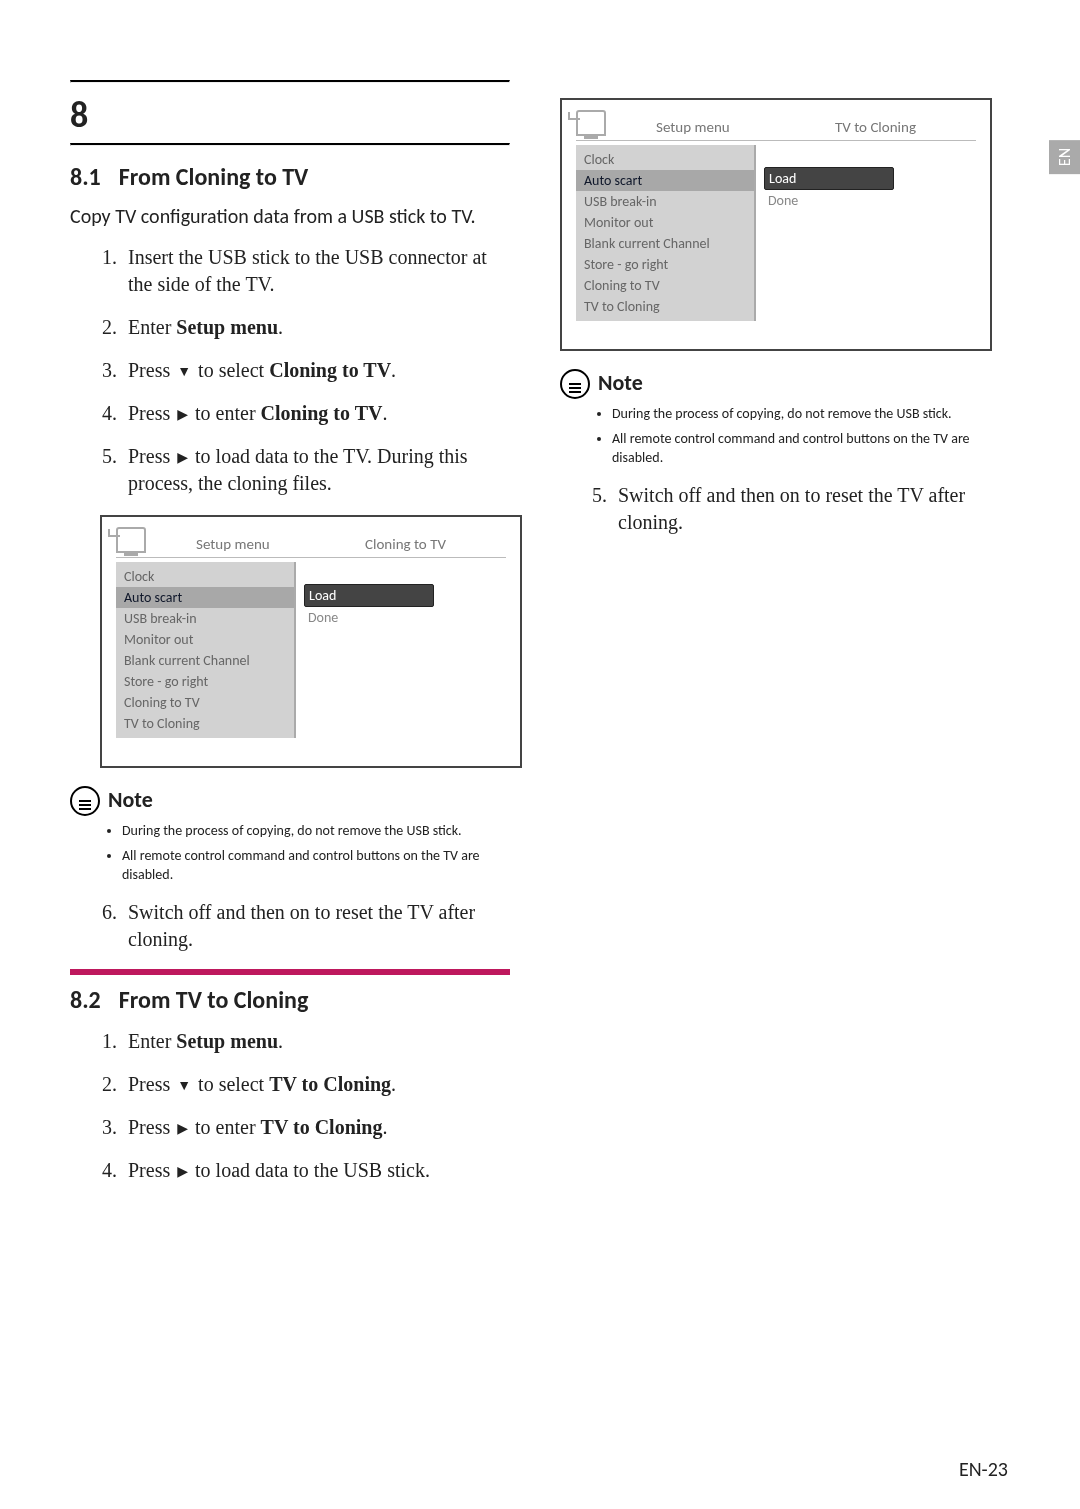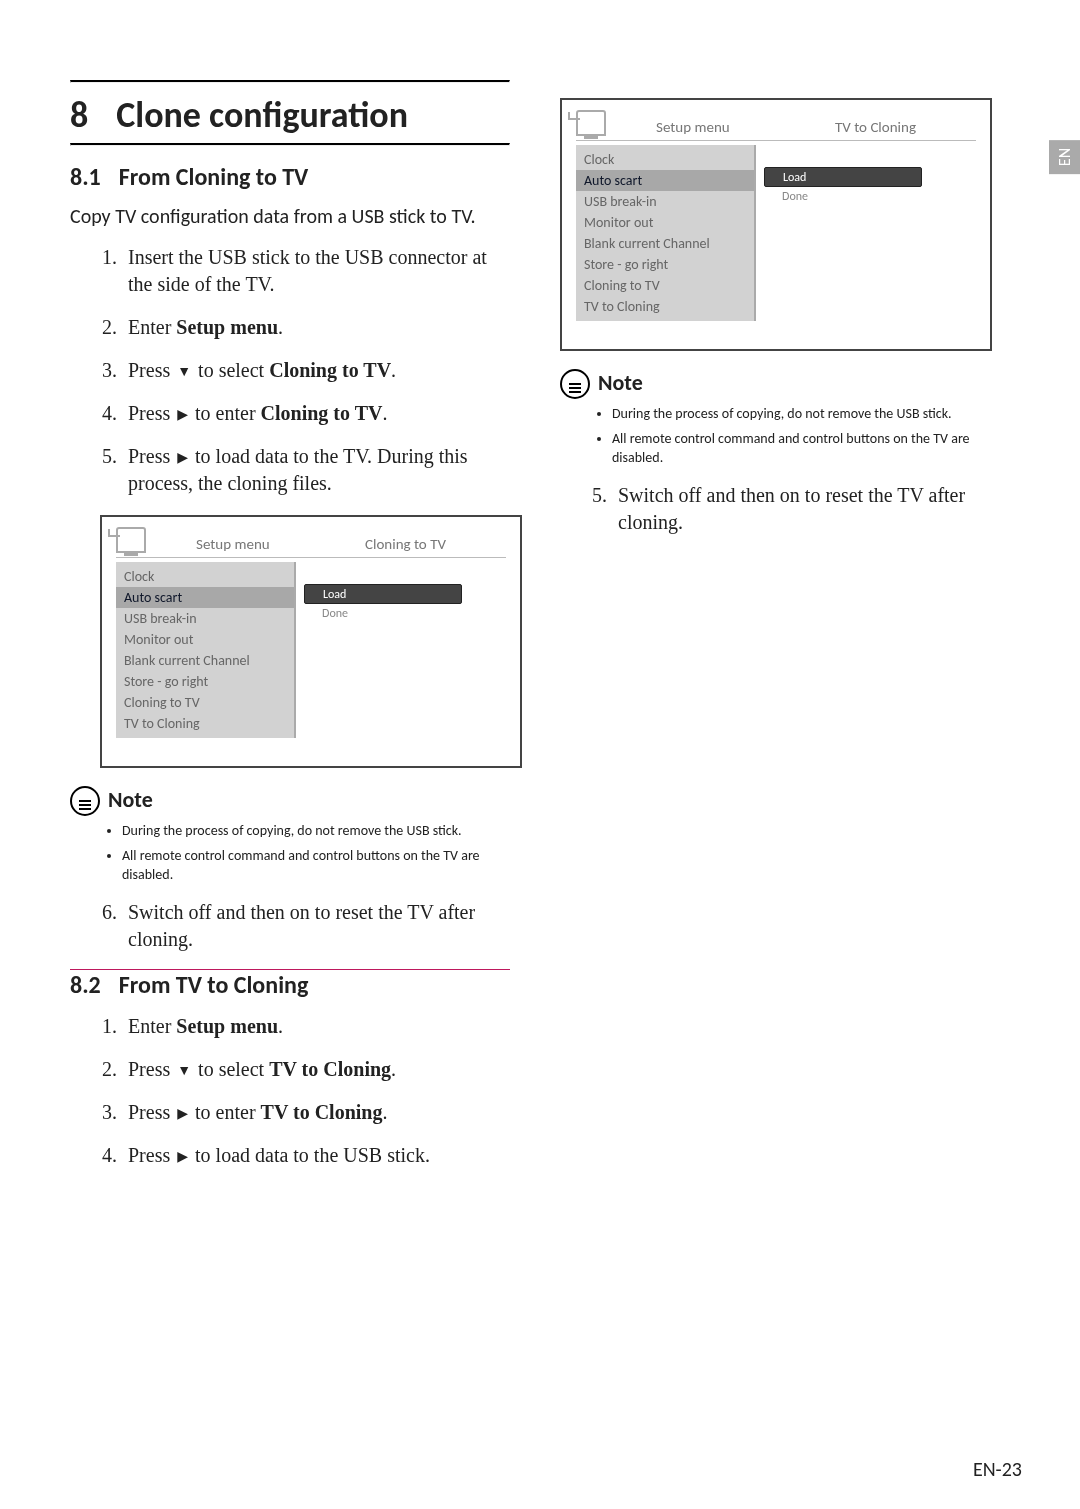--- a/index.html
+++ b/index.html
@@ -36,21 +36,22 @@
     margin: 10px 0 6px 0;
     display: flex;
     gap: 28px;
   }
   h2.section {
     font-size: 24px;
     font-weight: bold;
     margin: 16px 0 12px 0;
     display: flex;
     gap: 18px;
-    border-top: 1px solid #be185d;
+    border-top: 6px solid #be185d;
+    padding-top: 10px;
   }
   h2.section.notop { border-top: none; padding-top: 0; }
   p { font-size: 20px; line-height: 1.35; margin: 12px 0; }
   ol.steps {
     font-size: 20px;
     line-height: 1.35;
     padding-left: 52px;
     margin: 14px 0;
     font-family: Liberation Serif, serif;
   }
@@ -62,21 +63,21 @@
     width: 26px; height: 26px; border-radius: 50%; border: 2px solid #000;
     display: flex; align-items: center; justify-content: center; font-size: 14px;
   }
   .note-icon::before { content: ""; display:block; width:12px; height:2px; background:#000; box-shadow: 0 4px 0 #000, 0 8px 0 #000; }
   .note-title { font-weight: bold; font-size: 22px; }
   ul.note-list { font-size: 14px; line-height: 1.35; padding-left: 52px; margin: 6px 0 14px 0; }
   ul.note-list li { margin-bottom: 6px; }
   .pagefoot {
     position: absolute;
     bottom: 28px;
-    right: 58px;
+    right: 72px;
     font-size: 20px;
     margin-top: 46px;
   }
 
   
   .tv-box {
     border: 2px solid #444;
     width: 390px;
     margin: 18px 0 14px 30px;
     padding: 10px 14px 28px 14px;
@@ -91,35 +92,34 @@
   .tv-icon::after{content:"";position:absolute;left:6px;right:6px;bottom:-5px;height:3px;background:#aaa;}
   .tv-icon::before{content:"";position:absolute;left:-10px;top:0px;width:10px;height:6px;border-bottom:2px solid #aaa;border-left:2px solid #aaa;}
   .tv-title1 { color:#777; font-size:15px; margin-left:40px;}
   .tv-title2 { color:#777; font-size:15px; margin-left:auto; margin-right:60px;}
   .tv-body { display:flex; }
   .tv-left { background:#d2d2d2; width:178px; padding:4px 0;}
   .tv-left div { color:#666; font-size:14px; padding:2px 8px; }
   .tv-left div.hl { background:#a8a8a8; color:#0f172a;}
   .tv-vdiv { width:2px; background:#aaa; }
   .tv-right { flex:1; padding:4px 0 4px 8px;}
-  .tv-right .opt { color:#888; font-size:12px; padding:2px 18px;}
+  .tv-right .opt { color:#888; font-size:14px; padding:2px 4px;}
   .tv-right .opt.sel { background:#444; color:#fff; border:1px solid #222; border-radius:2px; width:120px;}
   b { font-weight: bold; }
 </style>
 </head>
 <body>
 
 <div class="side-tab">EN</div>
 
 <div class="page">
   <div class="col">
     <hr class="rule">
     <h1 class="chapter">
       <span>8</span>
-      <span>Clone configuration</span>
     </h1>
     <hr class="rule">
 
     <h2 class="section notop">
       <span>8.1</span>
       <span>From Cloning to TV</span>
     </h2>
 
     <p>Copy TV configuration data from a USB stick to TV.</p>
 

